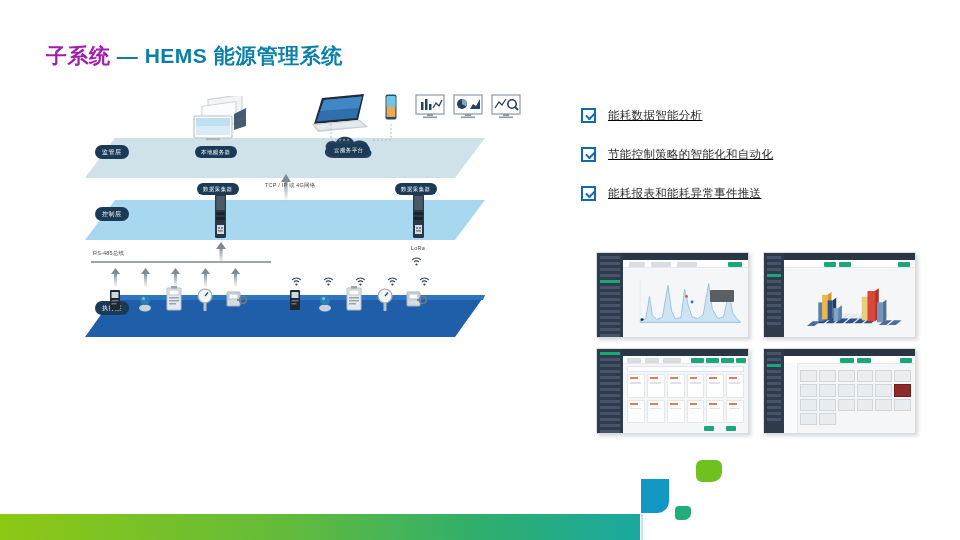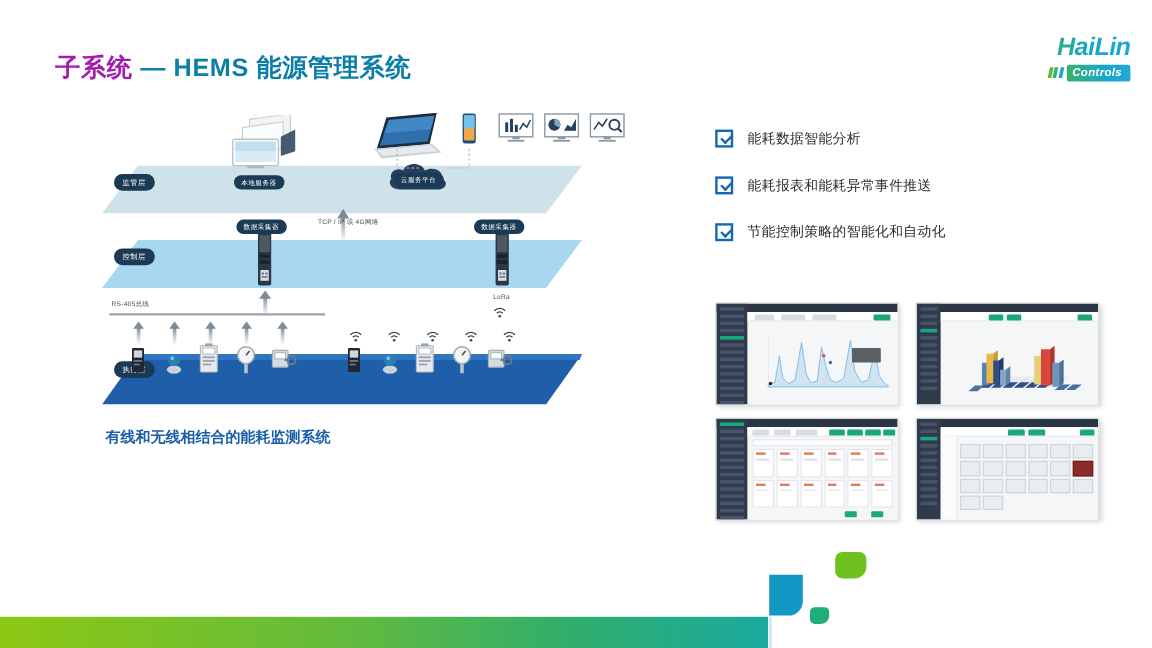--- a/index.html
+++ b/index.html
@@ -46,21 +46,21 @@
 
   .wifi-ico { position: absolute; width: 11px; height: 9px; }
   .arrow-up { position: absolute; width: 9px; height: 20px; }
 
   
   .sec-head { position: absolute; left: 88px; top: 356px; font-size: 12.5px; font-weight: bold; color: #1B5FA8; white-space: nowrap; }
   .sec-body { position: absolute; left: 88px; top: 385px; width: 318px; font-size: 10.5px;
               line-height: 18.5px; color: #4d4d4d; text-align: justify; letter-spacing: .2px; }
 
   
-  .checklist { position: absolute; left: 596px; top: 108px; width: 340px; }
+  .checklist { position: absolute; left: 581px; top: 108px; width: 340px; text-decoration: underline; }
   .check-row { display: flex; align-items: center; margin-bottom: 24px; }
   .check-box { width: 15px; height: 15px; border: 2px solid #1268B3; flex: 0 0 auto;
                position: relative; margin-right: 12px; background: #fff; }
   .check-box::after { content: ""; position: absolute; left: 2.5px; top: 2px; width: 7px; height: 4px;
                       border-left: 2.5px solid #1268B3; border-bottom: 2.5px solid #1268B3;
                       transform: rotate(-45deg); }
   .check-label { font-size: 11.5px; color: #2b2b2b; white-space: nowrap; letter-spacing: .3px; }
 
   
   .shots { position: absolute; left: 596px; top: 252px; width: 324px; height: 186px;
@@ -108,31 +108,20 @@
 </head>
 <body>
 
 <div class="slide">
 
   <div class="title">
     <span class="t-green">子系统</span>
     <span class="t-blue">— HEMS 能源管理系统</span>
   </div>
 
-  <div class="logo">
-    <div class="logo-word">HaiLin</div>
-    <div class="logo-sub">
-      <span class="logo-bars">
-          <i></i>
-          <i></i>
-          <i></i>
-        </span>
-      <span class="logo-pill">Controls</span>
-    </div>
-  </div>
 
   <div class="diagram">
 
     <div class="plane" style="left:0; top:56px;">
       <svg width="400" height="40" viewBox="0 0 400 40">
         <polygon points="30,0 400,0 370,40 0,40" fill="#cfe2ea"></polygon>
       </svg>
     </div>
 
     <div class="plane" style="left:0; top:118px;">
@@ -451,34 +440,33 @@
         <svg width="22" height="22" viewBox="0 0 22 22">
             <rect x="2" y="4" width="13" height="14" rx="1" fill="#d4dce2" stroke="#a7b1b9"></rect>
             <rect x="4" y="6" width="9" height="5" fill="#fff" stroke="#a7b1b9" stroke-width=".8"></rect>
             <circle cx="18" cy="12" r="3.5" fill="none" stroke="#6f7b86" stroke-width="1.6"></circle>
             <line x1="15" y1="12" x2="12" y2="12" stroke="#6f7b86" stroke-width="1.6"></line>
           </svg>
       </div>
     </div>
   </div>
 
-  <div class="sec-head">有线和无线相结合的能耗监测系统</div>
 
   <div class="checklist">
     <div class="check-row">
       <span class="check-box"></span>
       <span class="check-label">能耗数据智能分析</span>
     </div>
     <div class="check-row">
       <span class="check-box"></span>
-      <span class="check-label">能耗报表和能耗异常事件推送</span>
+      <span class="check-label">节能控制策略的智能化和自动化</span>
     </div>
     <div class="check-row">
       <span class="check-box"></span>
-      <span class="check-label">节能控制策略的智能化和自动化</span>
+      <span class="check-label">能耗报表和能耗异常事件推送</span>
     </div>
   </div>
 
   <div class="shots">
 
     <div class="shot">
       <div class="shot-bar"></div>
       <div class="shot-side">
         <i></i>
           <i></i>

